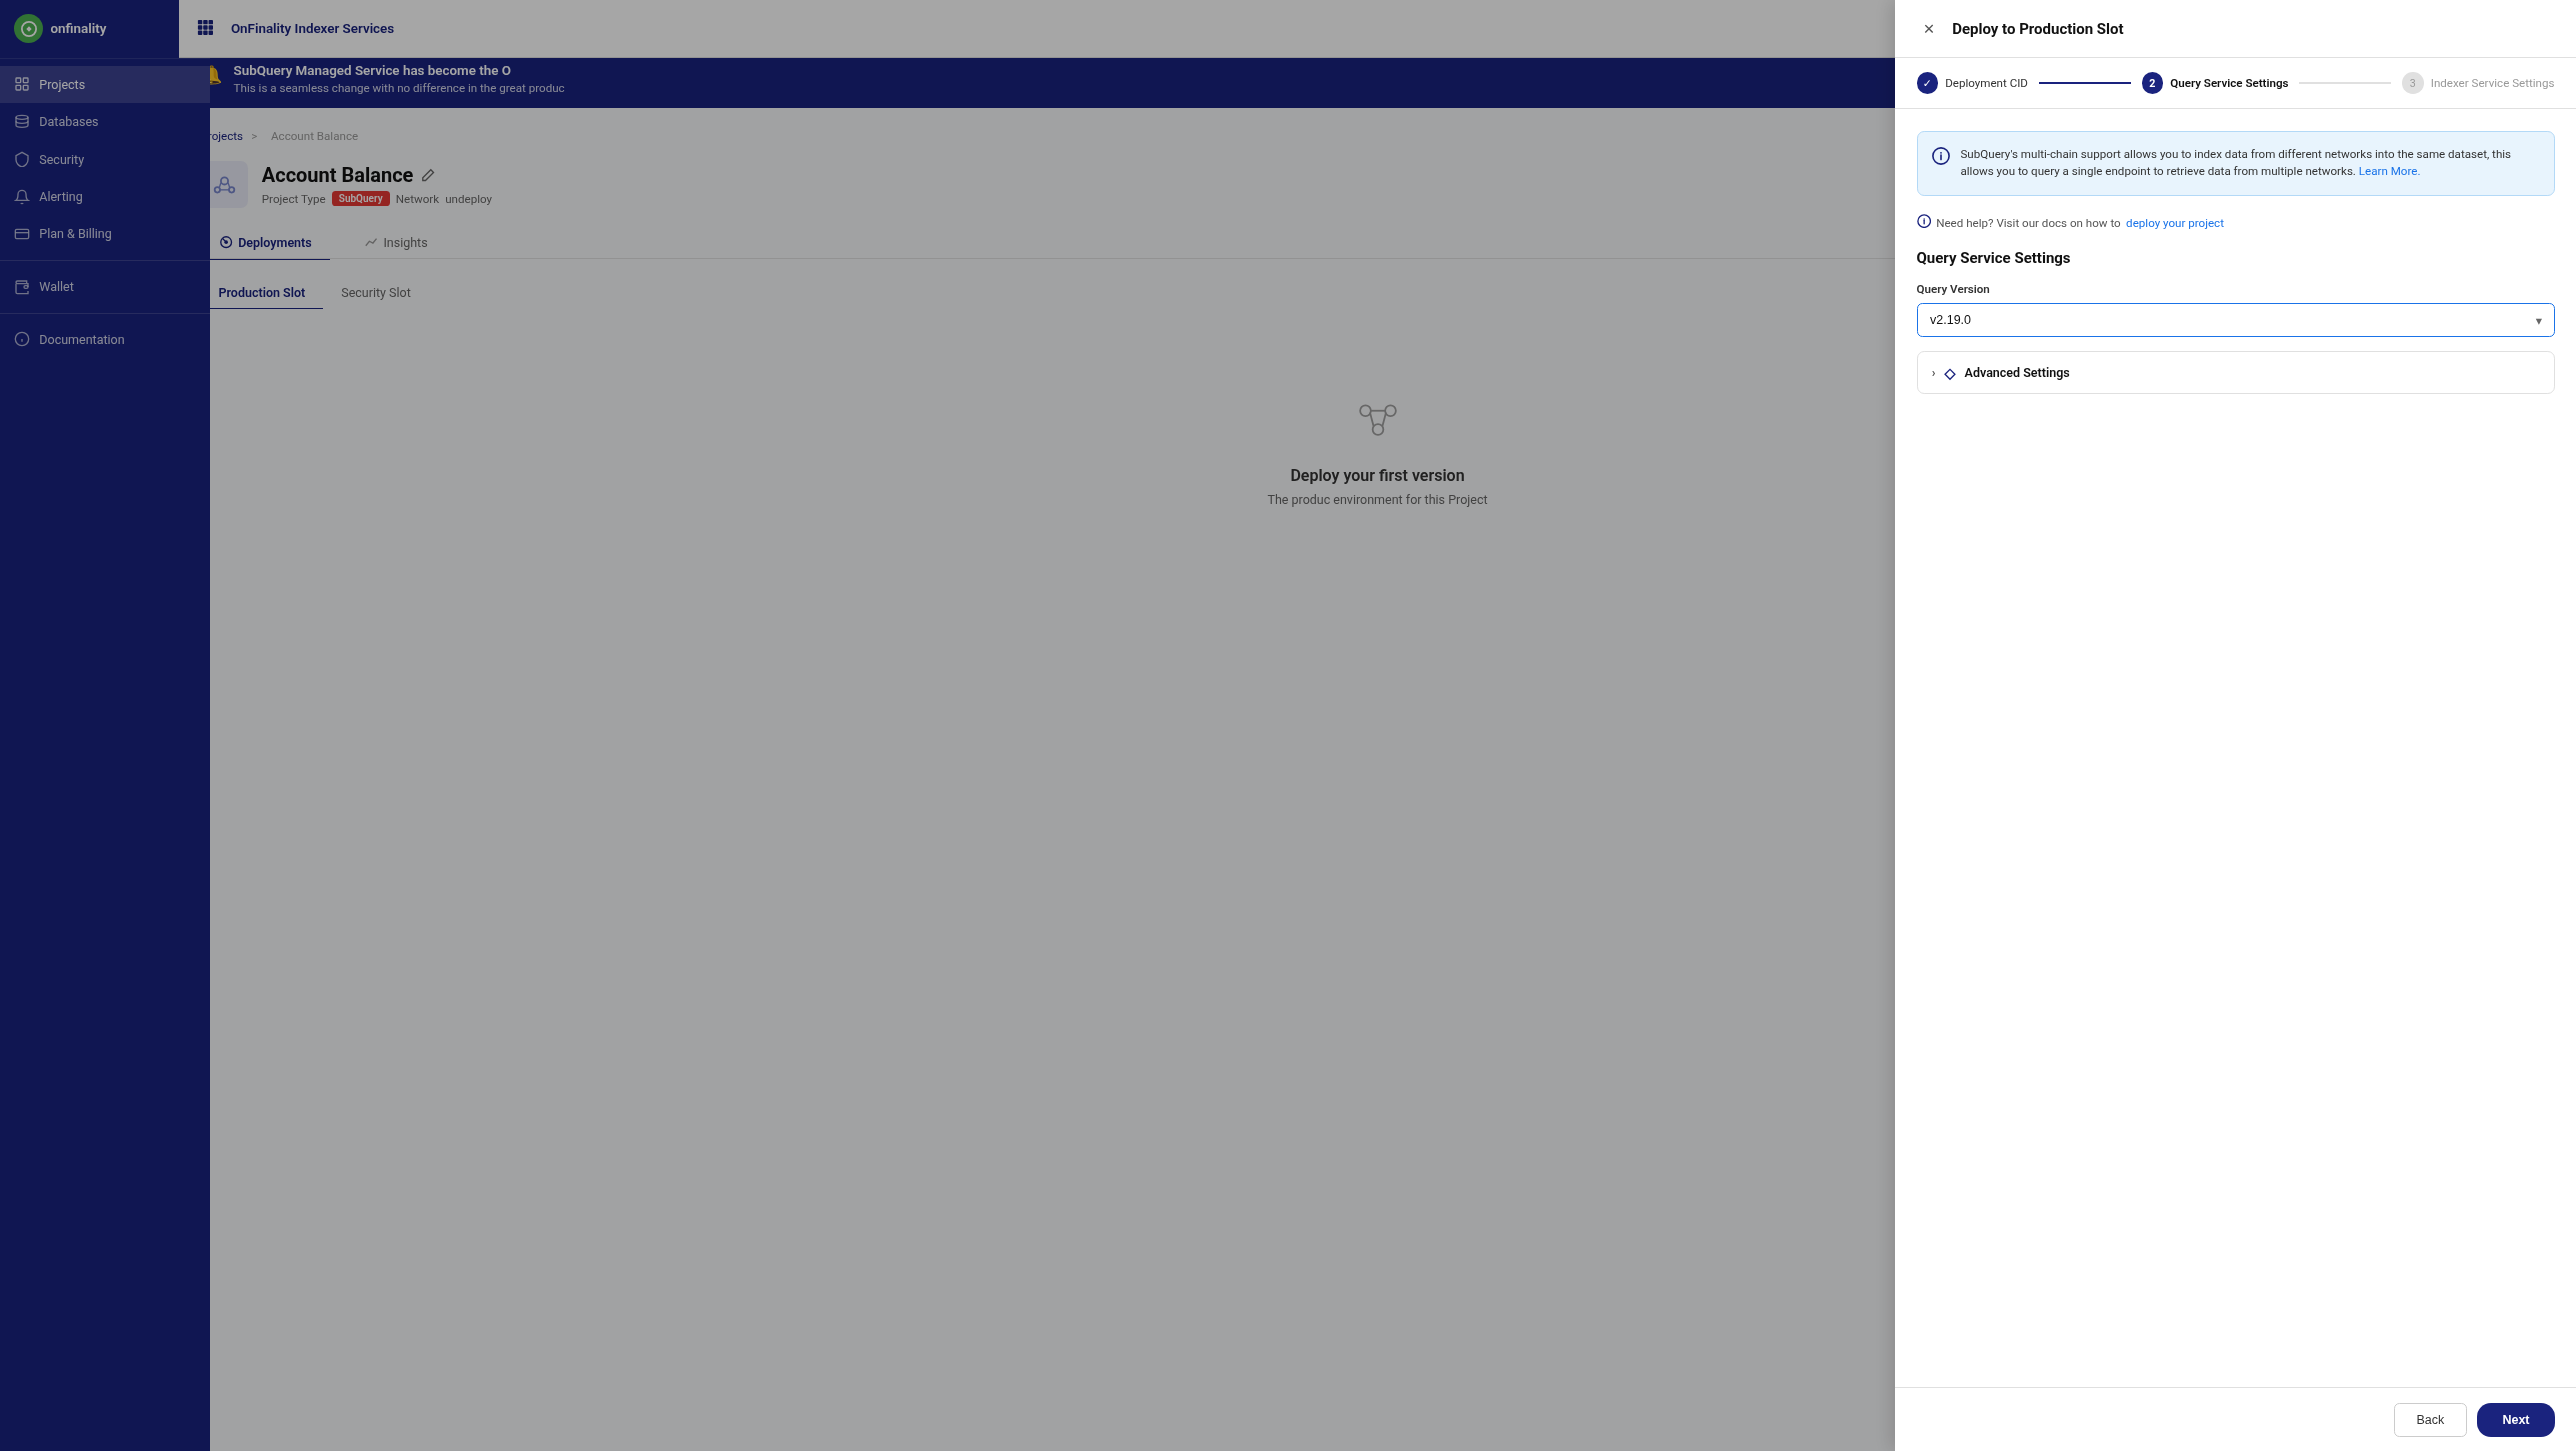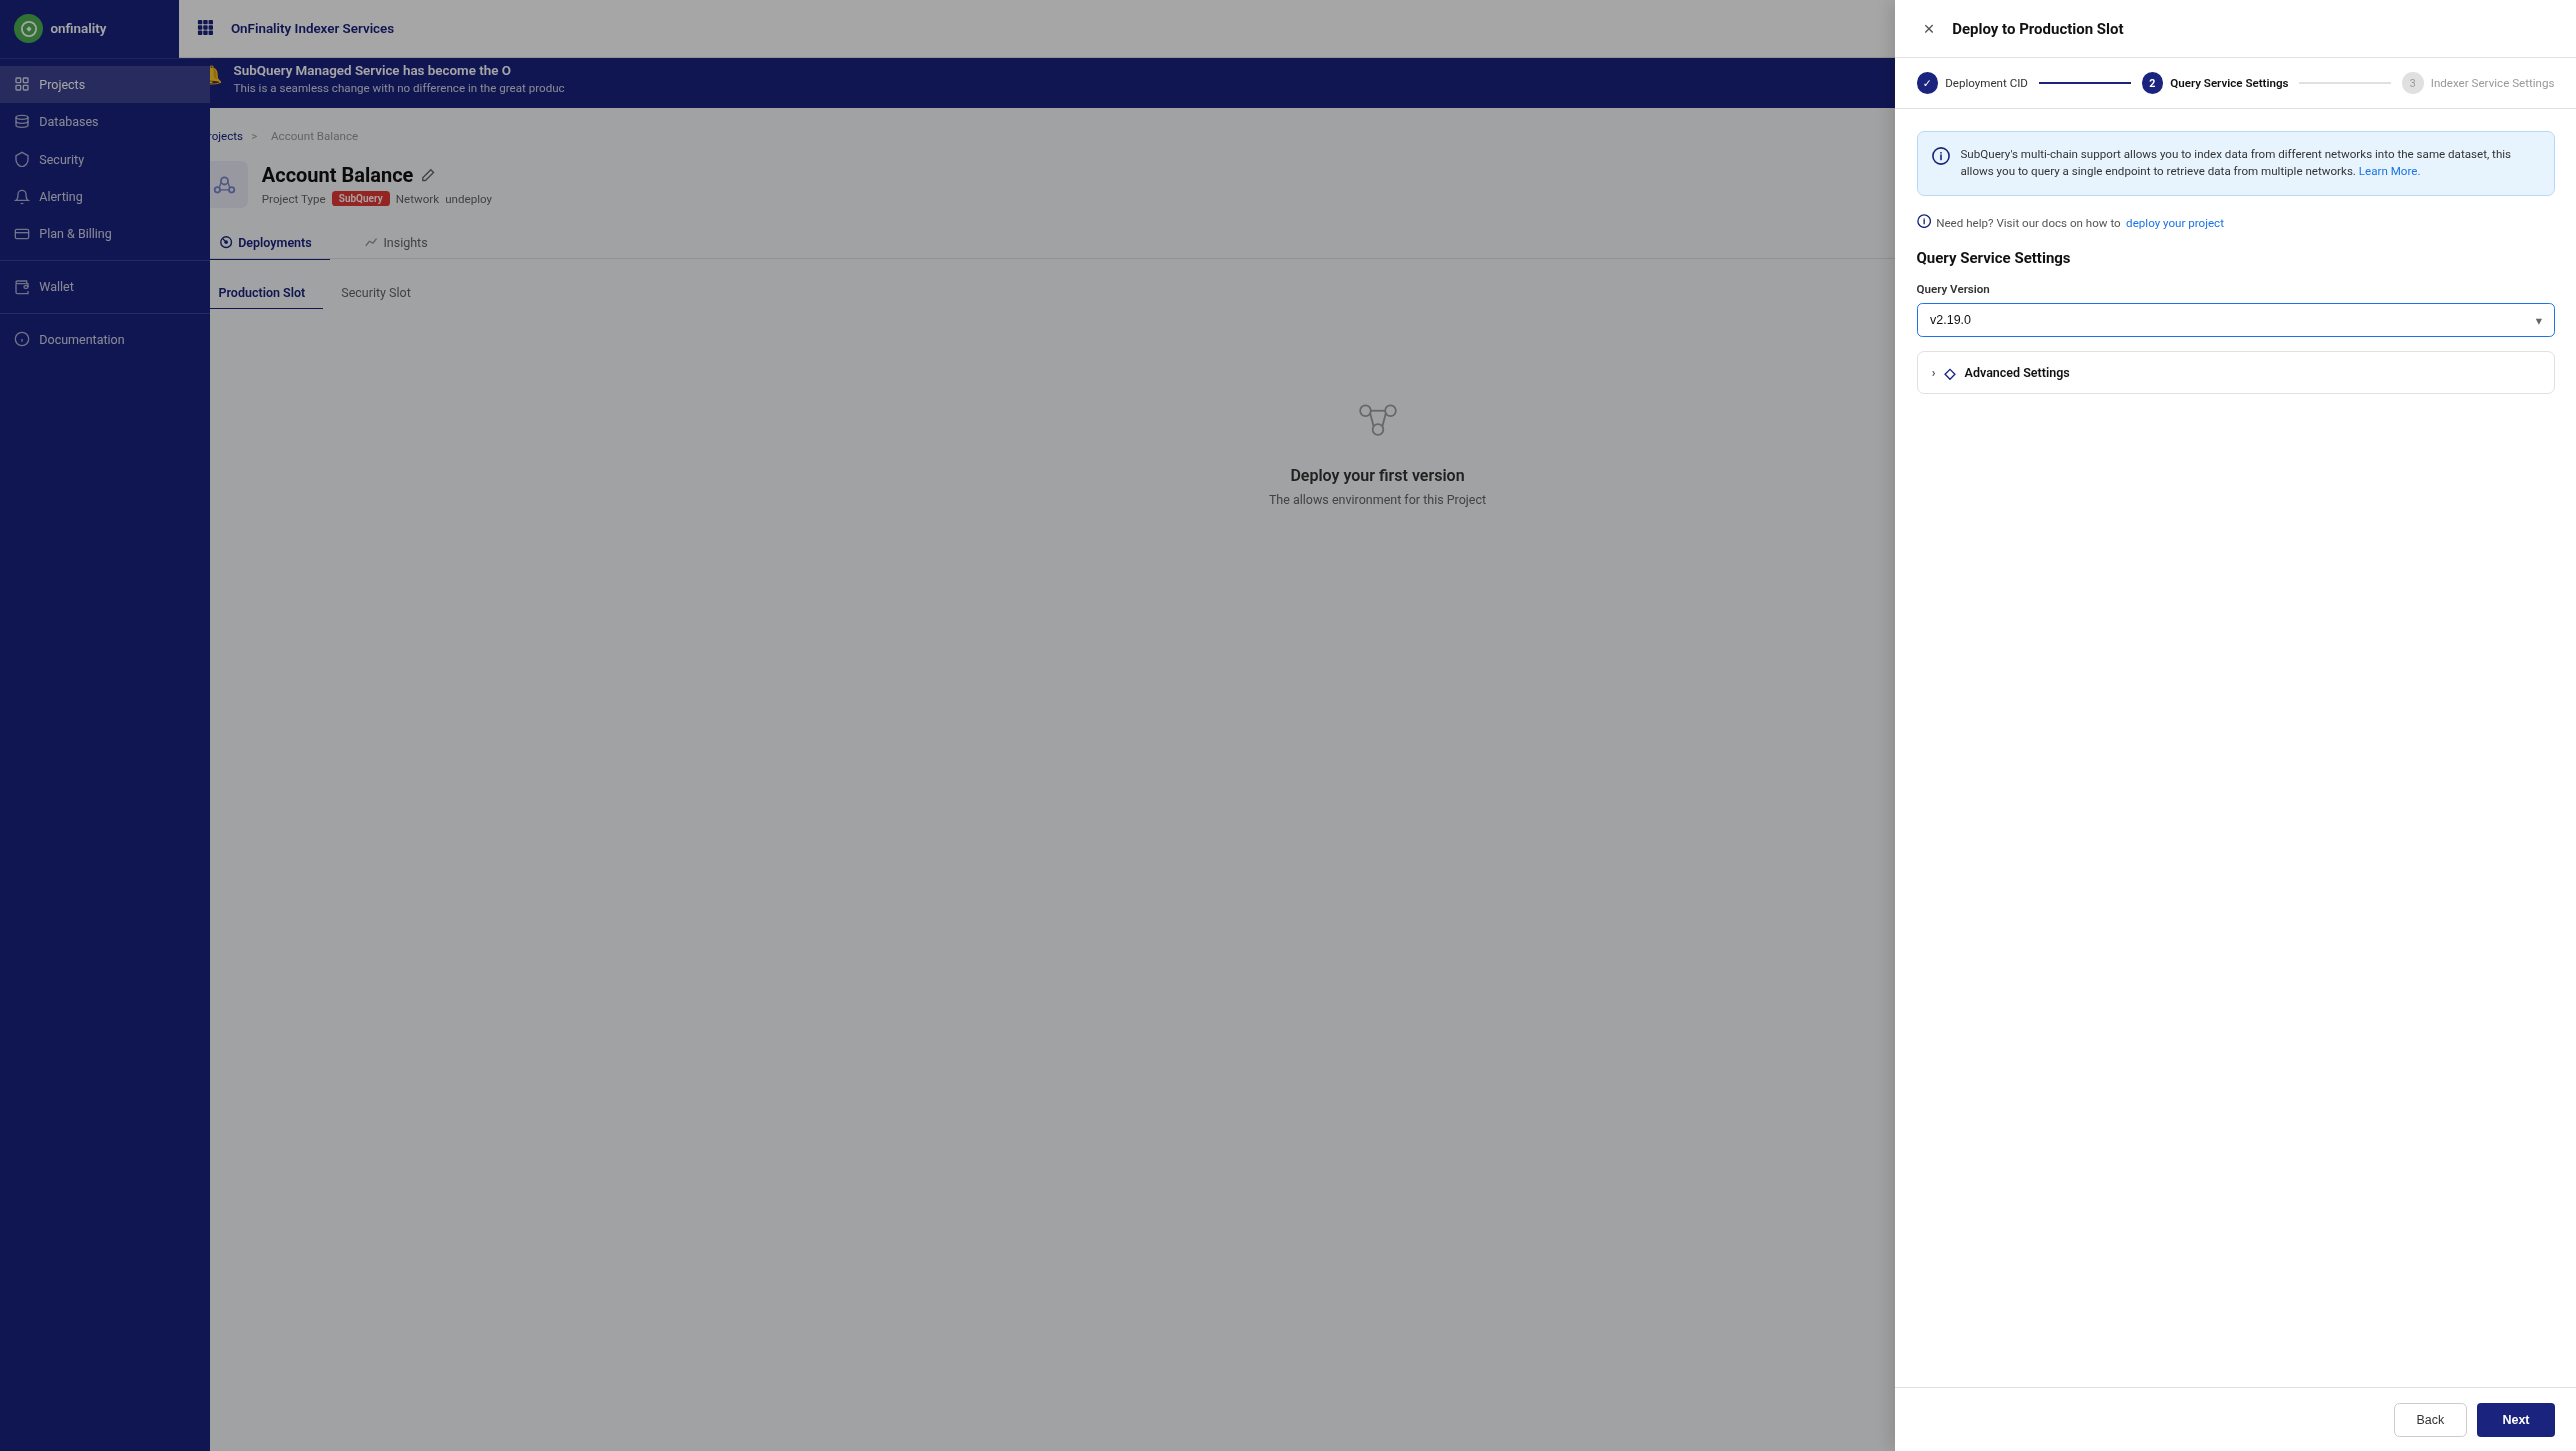--- a/index.html
+++ b/index.html
@@ -256,21 +256,21 @@
       background: white;
       font-size: 12.5px;
       color: #333;
       cursor: pointer;
       font-weight: 500;
     }
     .btn-next {
       padding: 9px 25px;
       background: #1a237e;
       border: none;
-      border-radius: 4px;
+      border-radius: 14px;
       color: white;
       font-size: 12.5px;
       font-weight: 600;
       cursor: pointer;
     }
   </style>
 </head>
 <body>
 
 <div class="sidebar">
@@ -445,21 +445,21 @@
         <svg width="50" height="50" viewBox="0 0 56 56" fill="none">
           <circle cx="14" cy="21" r="6" stroke="#9e9e9e" stroke-width="2"></circle>
           <circle cx="42" cy="21" r="6" stroke="#9e9e9e" stroke-width="2"></circle>
           <circle cx="28" cy="42" r="6" stroke="#9e9e9e" stroke-width="2"></circle>
           <line x1="19" y1="23" x2="23" y2="38" stroke="#9e9e9e" stroke-width="2"></line>
           <line x1="37" y1="23" x2="33" y2="38" stroke="#9e9e9e" stroke-width="2"></line>
           <line x1="20" y1="21" x2="36" y2="21" stroke="#9e9e9e" stroke-width="2"></line>
         </svg>
       </div>
       <div class="empty-title">Deploy your first version</div>
-      <div class="empty-subtitle">The allows environment for this Project</div>
+      <div class="empty-subtitle">The produc environment for this Project</div>
     </div>
   </div>
 </div>
 
 <div class="overlay"></div>
 
 <div class="modal-drawer">
 
   <div class="modal-header">
     <div class="modal-close">

